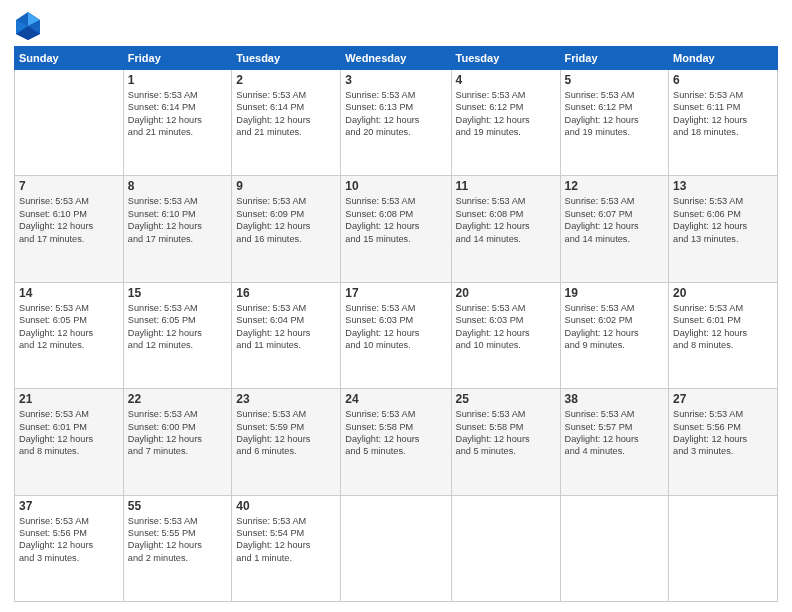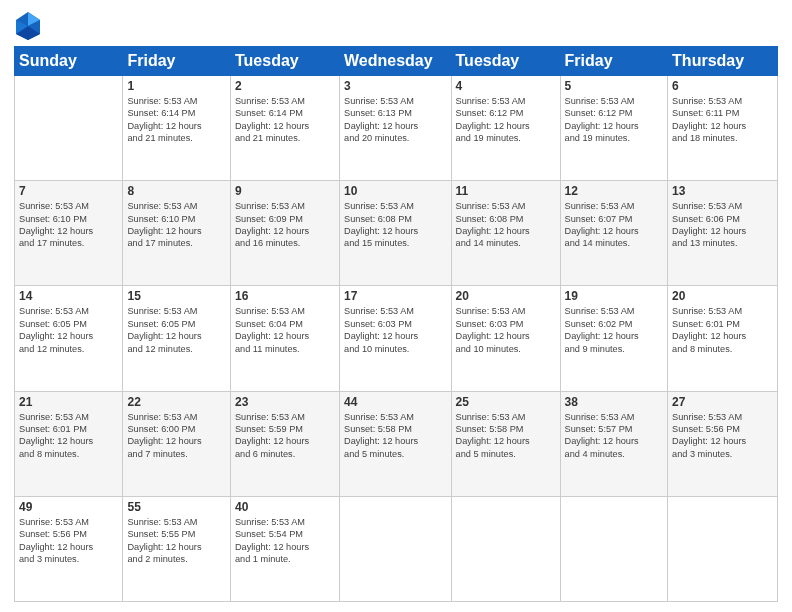--- a/index.html
+++ b/index.html
@@ -64,21 +64,21 @@
     }
     .calendar {
       border: 1px solid #ccc;
       border-collapse: collapse;
       width: 100%;
       flex: 1;
     }
     .calendar th {
       background: #1565c0;
       color: #fff;
-      font-size: 16px;
+      font-size: 11px;
       font-weight: bold;
       padding: 5px 4px;
       border: 1px solid #1565c0;
       text-align: left;
     }
     .calendar td {
       border: 1px solid #ccc;
       vertical-align: top;
       padding: 3px 4px;
       width: 113px;
@@ -131,21 +131,21 @@
 
   <table class="calendar">
     <thead>
       <tr>
         <th>Sunday</th>
         <th>Friday</th>
         <th>Tuesday</th>
         <th>Wednesday</th>
         <th>Tuesday</th>
         <th>Friday</th>
-        <th>Thursday</th>
+        <th>Monday</th>
       </tr>
     </thead>
     <tbody id="calendar-body">
     <tr class="row-week">
           <td class="empty-cell"></td>
           <td>
             <span class="day-num">1</span>
             <div class="day-info" style="white-space: pre-line;">Sunrise: 5:53 AM
 Sunset: 6:14 PM
 Daylight: 12 hours
@@ -305,21 +305,21 @@
 and 7 minutes.</div>
           </td>
           <td>
             <span class="day-num">23</span>
             <div class="day-info" style="white-space: pre-line;">Sunrise: 5:53 AM
 Sunset: 5:59 PM
 Daylight: 12 hours
 and 6 minutes.</div>
           </td>
           <td>
-            <span class="day-num">44</span>
+            <span class="day-num">24</span>
             <div class="day-info" style="white-space: pre-line;">Sunrise: 5:53 AM
 Sunset: 5:58 PM
 Daylight: 12 hours
 and 5 minutes.</div>
           </td>
           <td>
             <span class="day-num">25</span>
             <div class="day-info" style="white-space: pre-line;">Sunrise: 5:53 AM
 Sunset: 5:58 PM
 Daylight: 12 hours
@@ -335,21 +335,21 @@
           <td>
             <span class="day-num">27</span>
             <div class="day-info" style="white-space: pre-line;">Sunrise: 5:53 AM
 Sunset: 5:56 PM
 Daylight: 12 hours
 and 3 minutes.</div>
           </td>
         </tr>
         <tr class="row-week">
           <td>
-            <span class="day-num">49</span>
+            <span class="day-num">37</span>
             <div class="day-info" style="white-space: pre-line;">Sunrise: 5:53 AM
 Sunset: 5:56 PM
 Daylight: 12 hours
 and 3 minutes.</div>
           </td>
           <td>
             <span class="day-num">55</span>
             <div class="day-info" style="white-space: pre-line;">Sunrise: 5:53 AM
 Sunset: 5:55 PM
 Daylight: 12 hours

